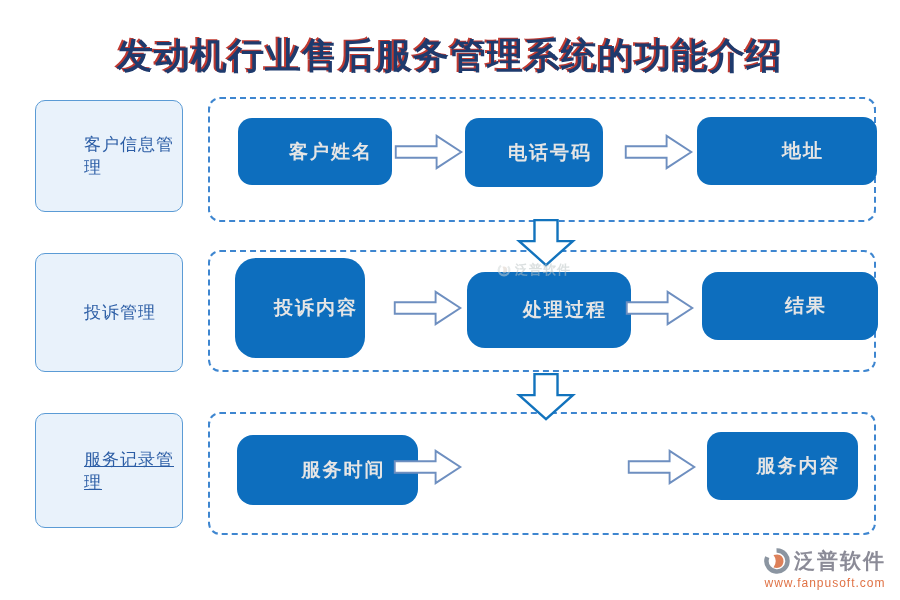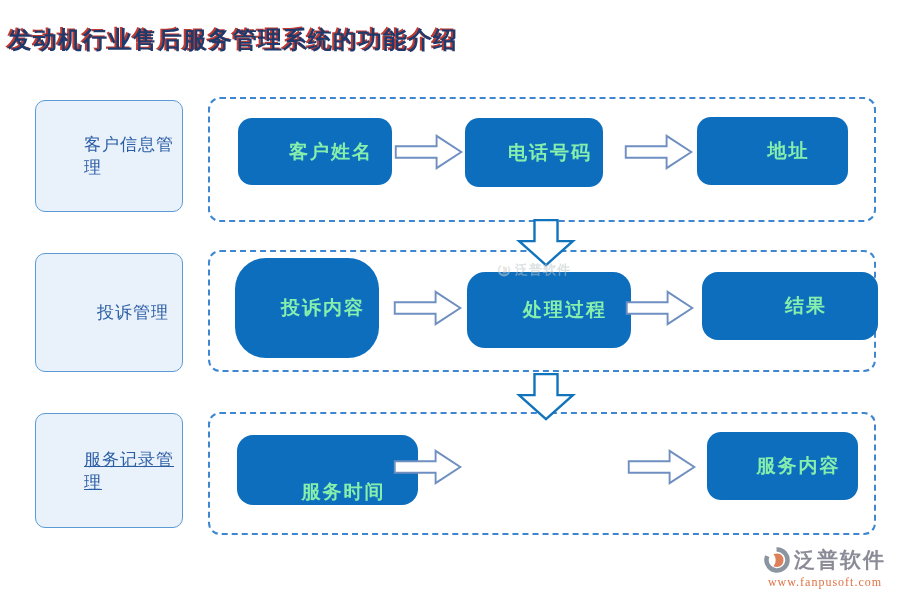--- a/index.html
+++ b/index.html
@@ -1,55 +1,55 @@
 <!DOCTYPE html>
 <html><head>
 <meta charset="utf-8">
 <style>
   html,body{margin:0;padding:0;background:#ffffff;}
   .canvas{
     position:relative;width:900px;height:600px;background:#ffffff;overflow:hidden;
     font-family:"Liberation Serif","DejaVu Serif",serif;
   }
   .title{
-    position:absolute;left:0;right:0;top:16px;margin:8px;text-align:left;
-    font-size:24px;font-weight:bold;letter-spacing:1px;
+    position:absolute;left:0;right:0;top:16px;margin:16px;text-align:center;
+    font-size:36px;font-weight:bold;letter-spacing:1px;
     color:#1e3a6d;text-shadow:-2px -1px 0 #c03a31;
   }
   .side-box{
     position:absolute;left:35px;width:148px;box-sizing:border-box;
     background:#e9f2fb;border:1.5px solid #5b9bd5;border-radius:10px;
-    display:flex;align-items:center;justify-content:center;
+    display:flex;align-items:center;
     color:#2b5da5;font-size:17px;letter-spacing:1px;padding-left:48px;
   }
   .sb1{top:100px;height:112px;}
   .sb2{top:253px;height:119px;}
   .sb3{top:413px;height:115px;text-decoration:underline;}
   .dash-box{
     position:absolute;left:208px;width:668px;box-sizing:border-box;
     border:2px dashed #3e86d0;border-radius:12px;background:transparent;
   }
   .dc1{top:97px;height:125px;}
   .dc2{top:250px;height:122px;}
   .dc3{top:412px;height:123px;}
   .step{
     position:absolute;box-sizing:border-box;background:#0d6ebe;border-radius:14px;
     display:flex;align-items:center;justify-content:center;
-    color:#86efac;font-size:19px;font-weight:bold;letter-spacing:2px;padding-left:32px;
+    color:#e5e5e5;font-size:19px;font-weight:bold;letter-spacing:2px;padding-left:32px;
   }
   
   .r1b1{left:238px;top:118px;width:154px;height:67px;}
   .r1b2{left:465px;top:118px;width:138px;height:69px;}
-  .r1b3{left:697px;top:117px;width:151px;height:68px;}
+  .r1b3{left:697px;top:117px;width:180px;height:68px;}
   
-  .r2b1{left:235px;top:258px;width:144px;height:100px;border-radius:31px;}
+  .r2b1{left:235px;top:258px;width:130px;height:100px;border-radius:21px;}
   .r2b2{left:467px;top:272px;width:164px;height:76px;border-radius:18px;}
   .r2b3{left:702px;top:272px;width:176px;height:68px;border-radius:16px;}
   
-  .r3b1{left:237px;top:435px;width:181px;height:70px;border-radius:16px;align-items:flex-end;}
+  .r3b1{left:237px;top:435px;width:181px;height:70px;border-radius:16px;}
   .r3b2{left:472px;top:433px;width:153px;height:72px;border-radius:16px;}
   .r3b3{left:707px;top:432px;width:151px;height:68px;border-radius:14px;}
   .harrow{position:absolute;width:72px;height:38px;}
   .ha1r1{left:393px;top:133px;}
   .ha2r1{left:623px;top:133px;}
   .ha1r2{left:392px;top:289px;}
   .ha2r2{left:624px;top:289px;}
   .ha1r3{left:392px;top:448px;}
   .ha2r3{left:626px;top:448px;}
   .darrow{position:absolute;left:516px;width:60px;height:48px;z-index:3;}
@@ -60,21 +60,21 @@
     opacity:.5;color:#b9c2c3;font-size:13px;font-weight:bold;letter-spacing:1px;
   }
   .footer{
     position:absolute;right:14px;bottom:10px;text-align:center;
   }
   .footer .brandline{display:flex;align-items:center;justify-content:center;gap:4px;}
   .footer .brand{
     color:#8b8b97;font-size:21px;font-weight:bold;letter-spacing:2px;
   }
   .footer .url{
-    color:#e07245;font-size:12px;font-family:Liberation Serif, serif;
+    color:#e07245;font-size:12px;font-family:Liberation Sans, sans-serif;
     letter-spacing:1px;margin-top:1px;
   }
 </style>
 </head>
 <body>
 
 <div class="canvas">
 
   <h1 class="title">发动机行业售后服务管理系统的功能介绍</h1>
 

